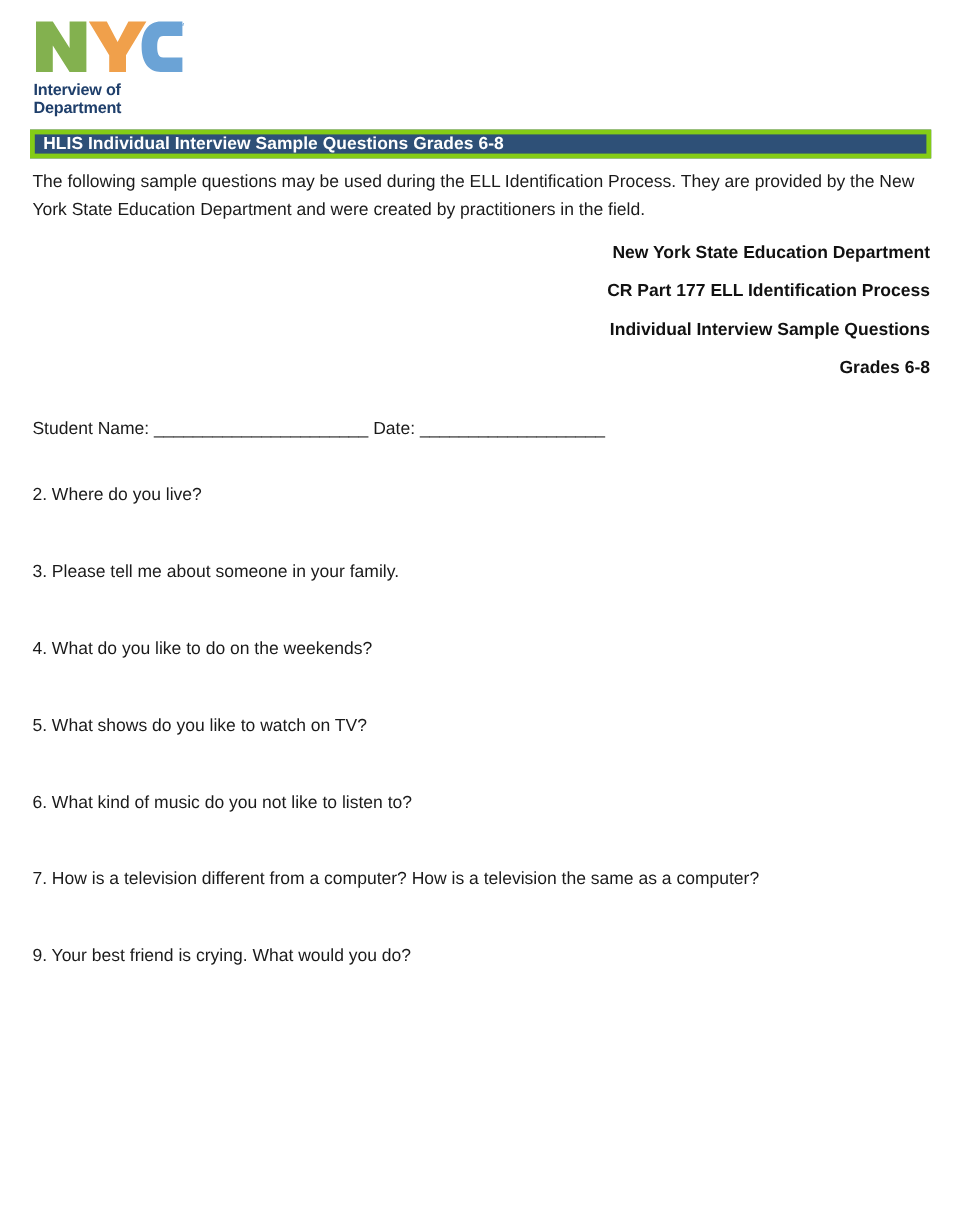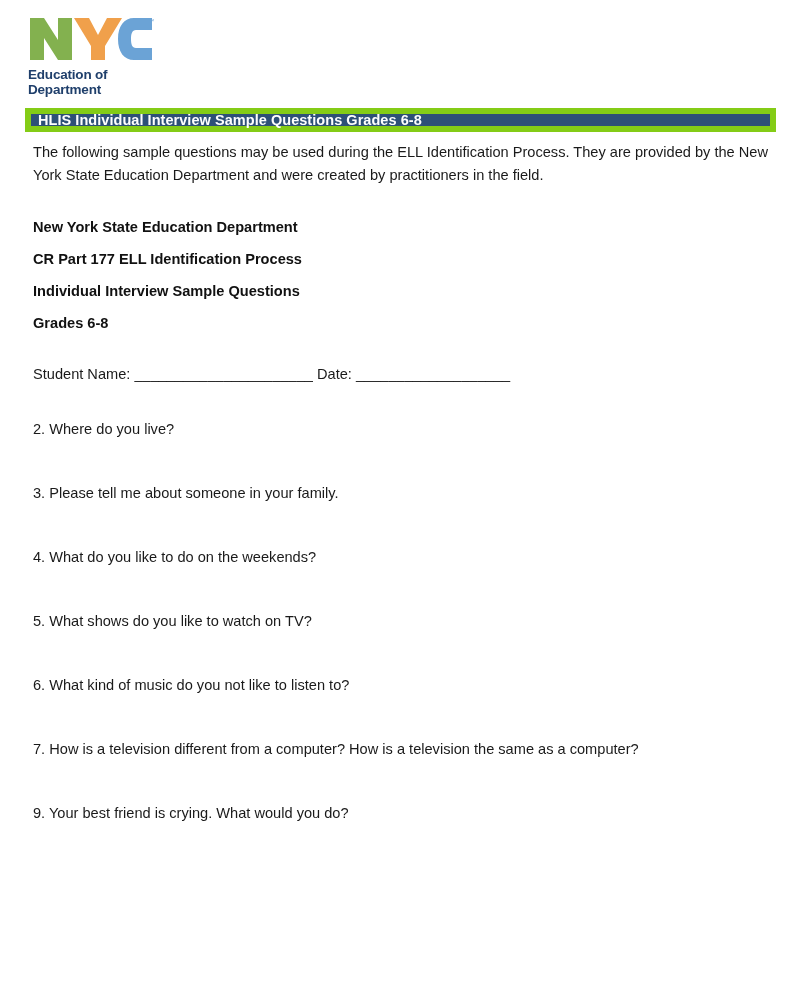--- a/index.html
+++ b/index.html
@@ -50,54 +50,54 @@
   }
 
   
   .title-bar {
     position: absolute;
     left: 25px;
     top: 108px;
     width: 751px;
     height: 24px;
     background: #2e5077;
-    border: 6px solid #84cc16;
+    border: 4px solid #84cc16;
     box-sizing: border-box;
     display: flex;
     align-items: center;
   }
   .title-bar-text {
     color: #ffffff;
     font-family: "Liberation Sans", sans-serif;
     font-weight: bold;
     font-size: 14.5px;
     padding-left: 7px;
     letter-spacing: 0.05px;
     white-space: nowrap;
   }
 
   
   .content {
     position: absolute;
-    left: 33px;
+    left: 27px;
     top: 141px;
     width: 745px;
   }
   .intro {
     font-size: 14.6px;
     line-height: 23px;
     color: #1a1a1a;
     margin: 0;
     width: 742px;
   }
 
   .centered-titles {
-    margin-top: 24px;
+    margin-top: 8px;
     width: 748px;
-    text-align: left;
+    text-align: right;
   }
   .centered-titles .ct-line {
     font-weight: bold;
     font-size: 14.6px;
     line-height: 32px;
     color: #111111;
   }
 
   .namedate {
     margin-top: 24px;
@@ -129,21 +129,21 @@
         <path d="M2 4 L2 46 L16 46 L16 24 L30 46 L44 46 L44 4 L30 4 L30 26 L16 4 Z" fill="#83b14f"></path>
 
         <path d="M46 4 L61 4 L70 21 L79 4 L94 4 L77 32 L77 46 L63 46 L63 32 Z" fill="#f0a04b"></path>
 
         <path d="M124 16 L124 4 L106 4 C96 4 90 12 90 25 C90 38 96 46 106 46 L124 46 L124 34 L108 34 C104 34 103 30 103 25 C103 20 104 16 108 16 Z" fill="#6ba3d6"></path>
 
         <text x="120" y="9" font-family="Liberation Sans, sans-serif" font-size="6" fill="#6ba3d6">™</text>
       </svg>
     </div>
     <div class="logo-words">
-      <div>Education of</div>
+      <div>Interview of</div>
       <div>Department</div>
     </div>
   </div>
 
   <div class="title-bar">
     <span class="title-bar-text">HLIS Individual Interview Sample Questions Grades 6-8</span>
   </div>
 
   <div class="content">
 

